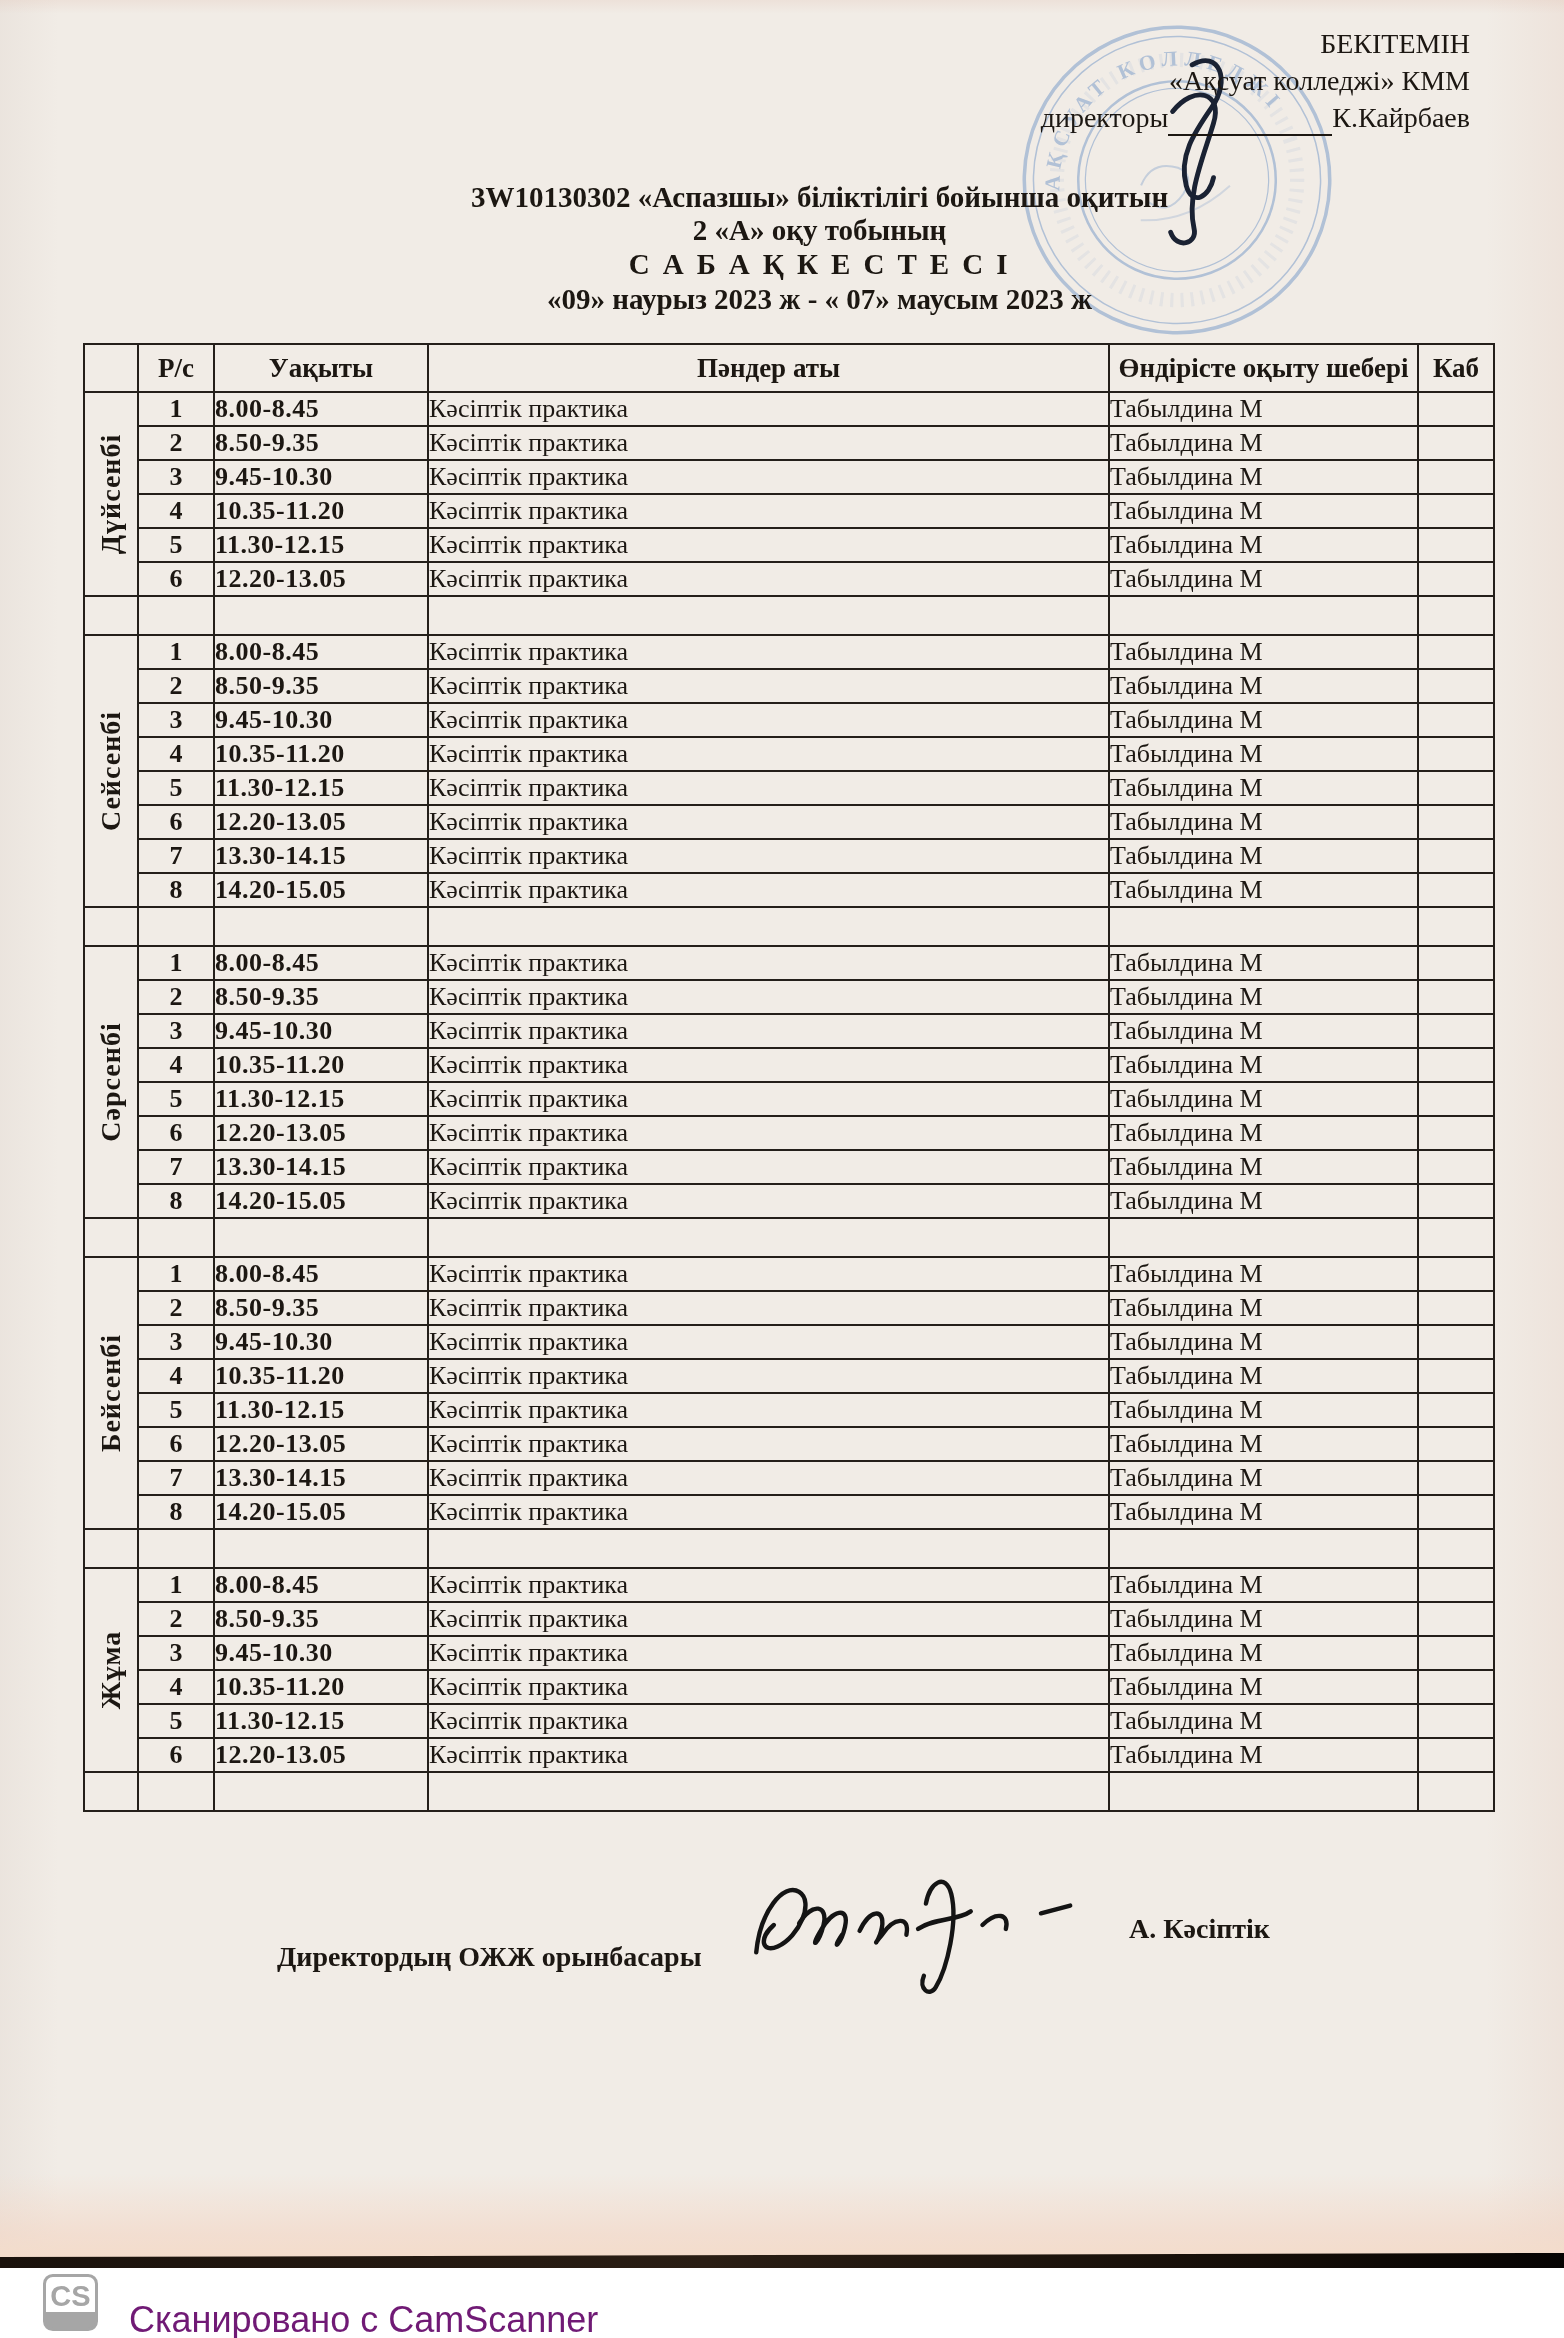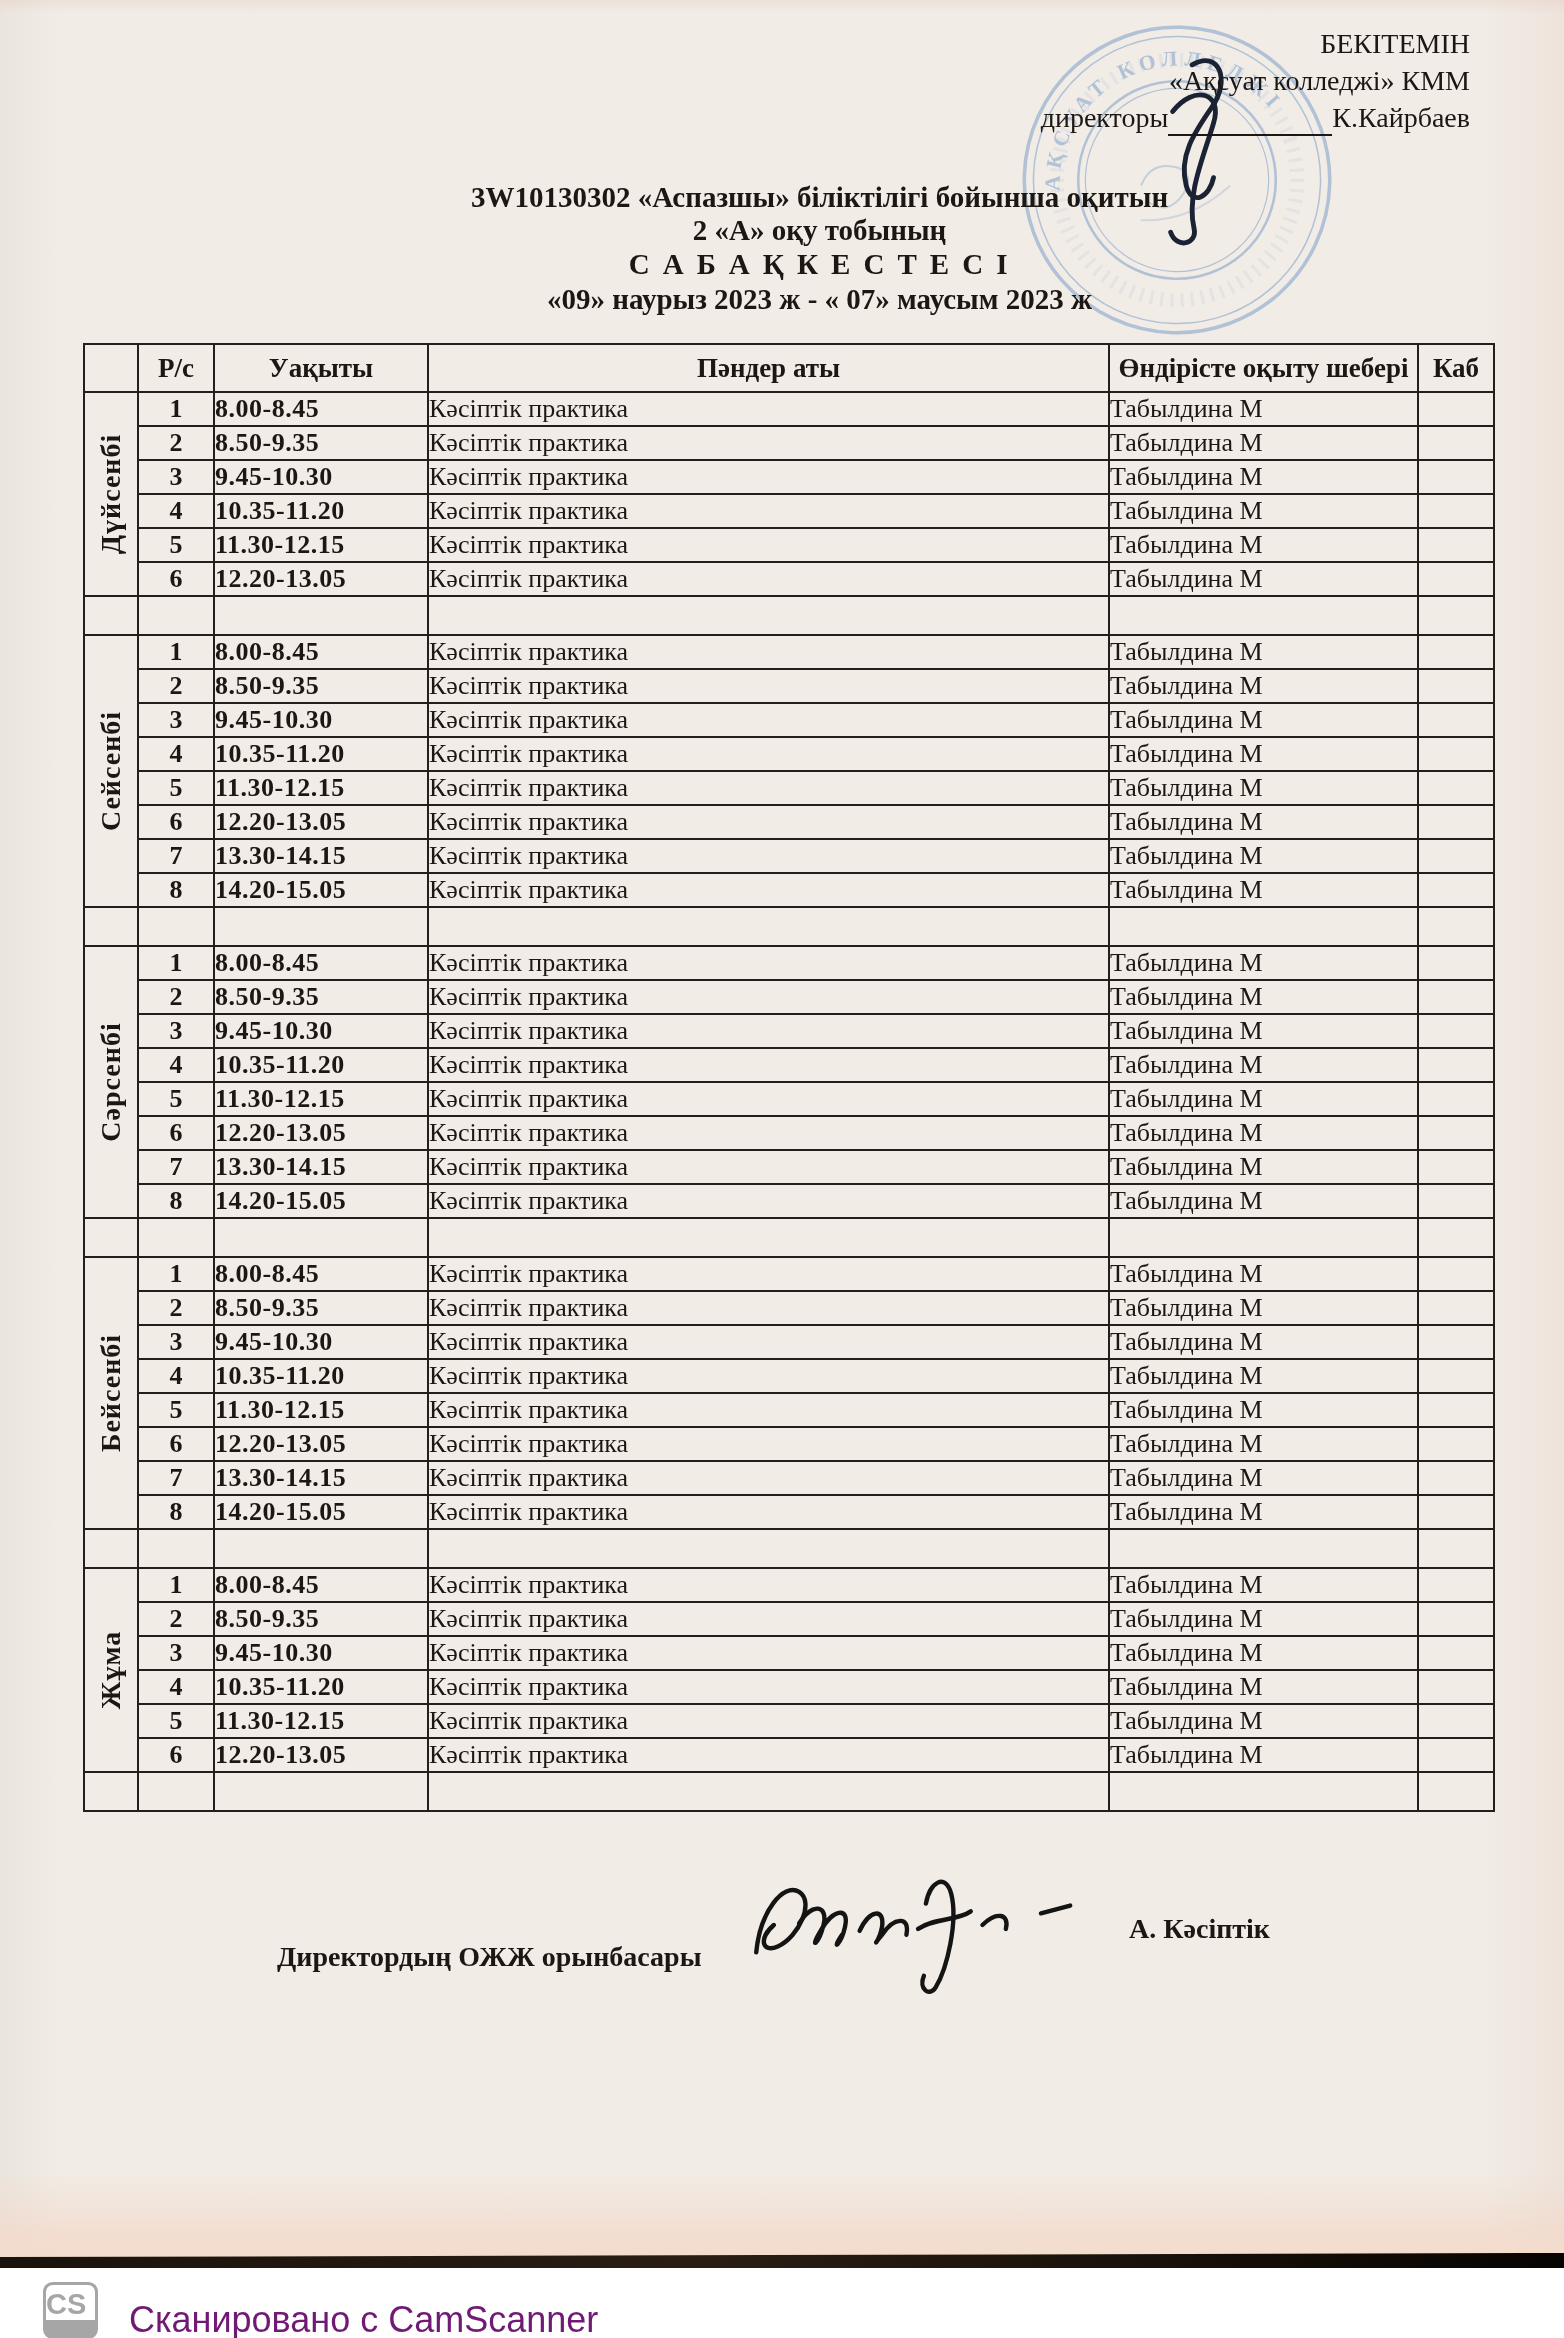--- a/index.html
+++ b/index.html
@@ -72,23 +72,22 @@
   .pink-band{position:absolute; left:0; top:2173px; width:1564px; height:86px;
     background:linear-gradient(180deg, rgba(243,222,207,0) 0%, rgba(243,215,198,0.65) 70%, #f3dccb 100%);}
   .scan-edge{position:absolute; left:0; top:2255px; width:1570px; height:14.6px;
     background:linear-gradient(90deg,#1a120c,#2a1e14 45%,#150e08 80%,#060403);
     transform:rotate(-0.15deg);}
   .cs-footer{position:absolute; left:0; top:2268px; width:1564px; height:70px; background:#ffffff;}
   .cs-logo{
     position:absolute; left:43px; top:5.9px; width:55px; height:57px;
     border:3.9px solid #a6a6a6; border-radius:9.8px; box-sizing:border-box;
     color:#a6a6a6; font-family:"Liberation Sans","DejaVu Sans",sans-serif;
-    font-weight:bold; font-size:29px; line-height:39px;
+    font-weight:bold; font-size:29px; text-align:center; line-height:39px;
     background:linear-gradient(180deg,#ffffff 0 35px,#a6a6a6 35px 100%);
-    margin-top:8px;
   }
   .cs-text{
     position:absolute; left:129px; top:31px;
     font-family:"Liberation Sans","DejaVu Sans",sans-serif;
     font-size:36px; color:#701a75; white-space:nowrap;
   }
 </style>
 </head>
 <body>
 

